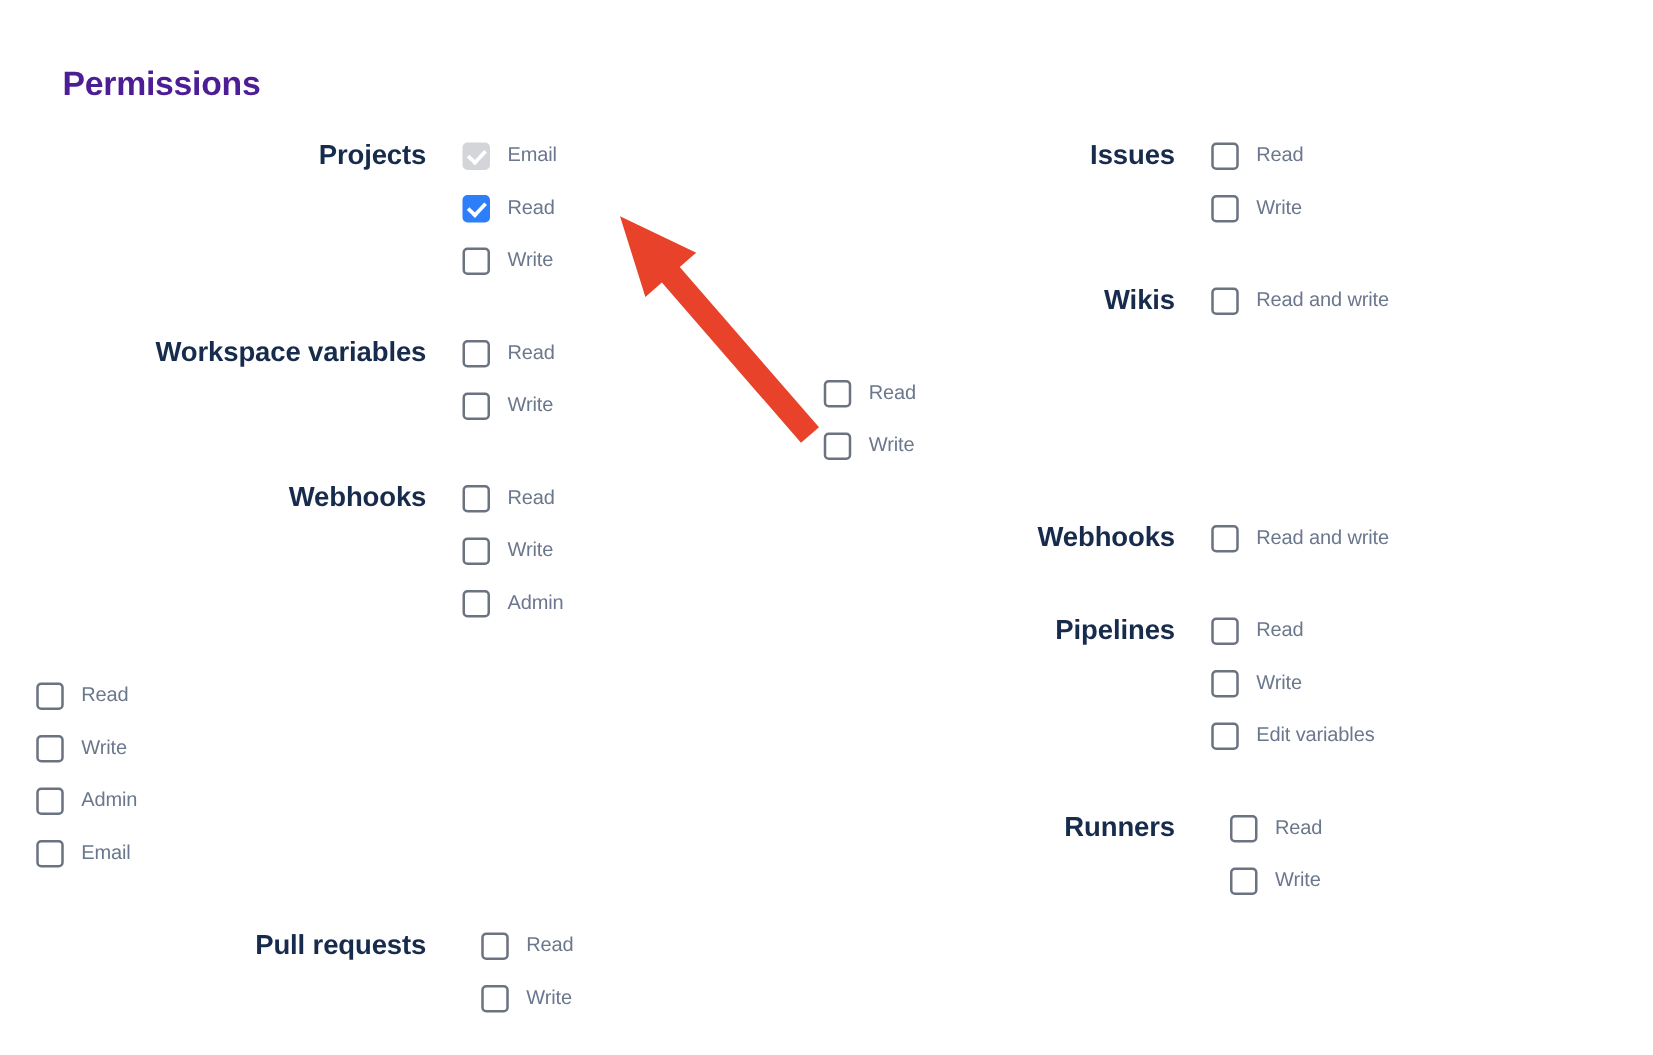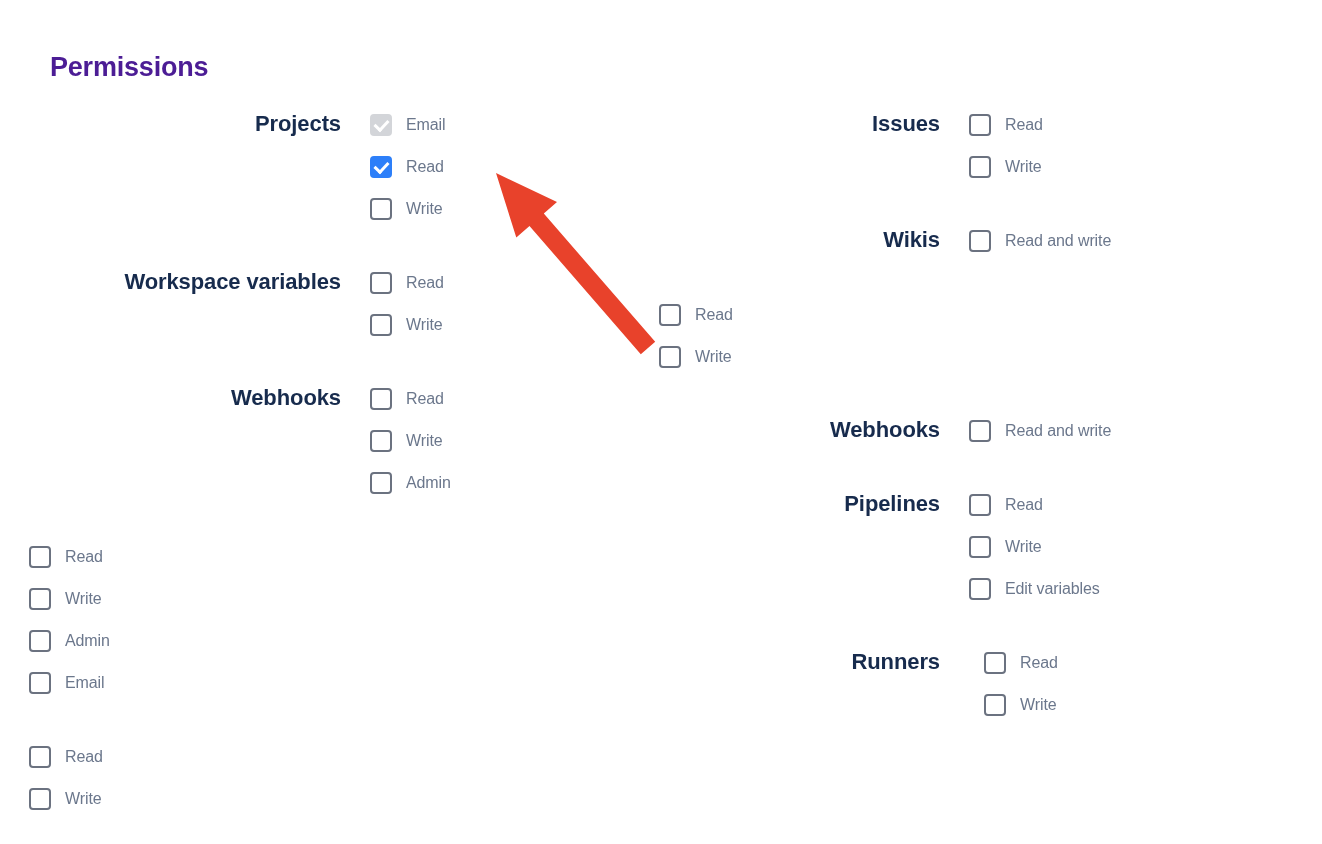--- a/index.html
+++ b/index.html
@@ -187,20 +187,21 @@
             <span class="cbox"></span>
             <span class="option-label">Admin</span>
           </div>
           <div class="option-row">
             <span class="cbox"></span>
             <span class="option-label">Email</span>
           </div>
         </div>
       </div>
       <div class="perm-group">
+        <div class="group-label">Pull requests</div>
         <div class="options">
           <div class="option-row">
             <span class="cbox"></span>
             <span class="option-label">Read</span>
           </div>
           <div class="option-row">
             <span class="cbox"></span>
             <span class="option-label">Write</span>
           </div>
         </div>

